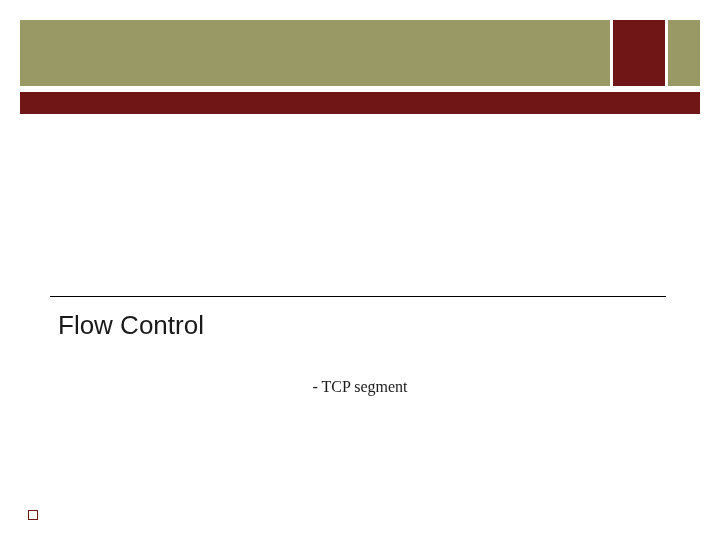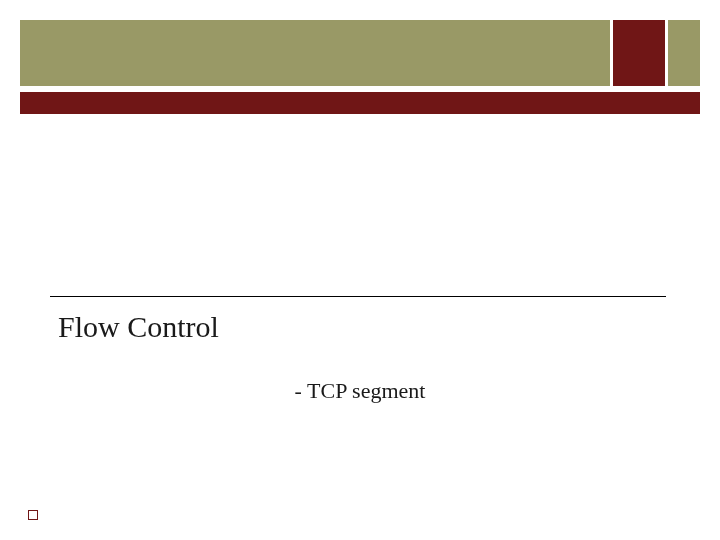--- a/index.html
+++ b/index.html
@@ -51,32 +51,32 @@
       top: 296px;
       left: 50px;
       right: 54px;
       height: 0;
       border-top: 1.5px solid #000000;
     }
     .title-text {
       position: absolute;
       top: 310px;
       left: 58px;
-      font-size: 30px;
+      font-size: 26px;
       color: #1a1a1a;
-      font-family: Liberation Serif, serif;
+      font-family: Liberation Sans, sans-serif;
       font-weight: normal;
     }
     .subtitle-text {
       position: absolute;
       top: 378px;
       left: 0;
       right: 0;
       text-align: center;
-      font-size: 22px;
+      font-size: 16px;
       color: #1a1a1a;
       font-family: "Times New Roman", Times, serif;
       font-weight: normal;
     }
     .corner-square {
       position: absolute;
       left: 28px;
       bottom: 20px;
       width: 10px;
       height: 10px;

